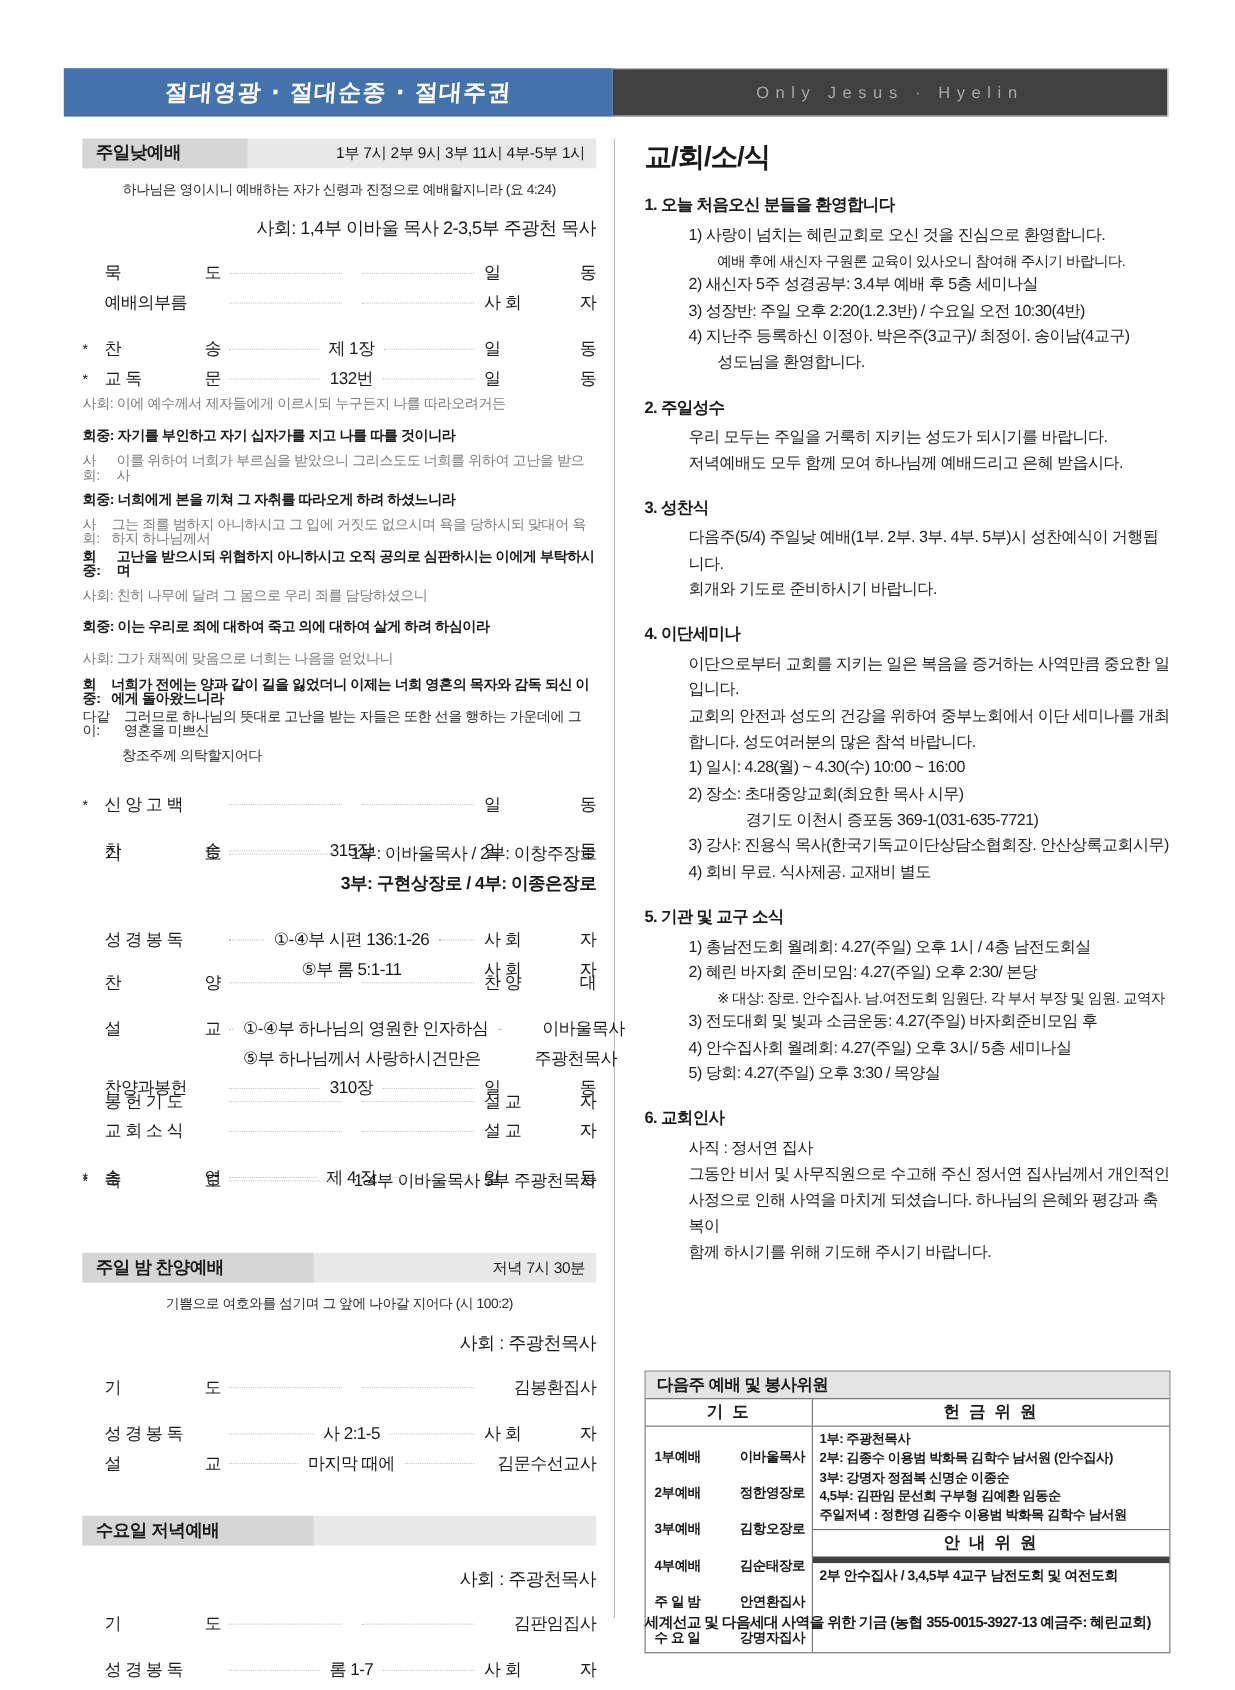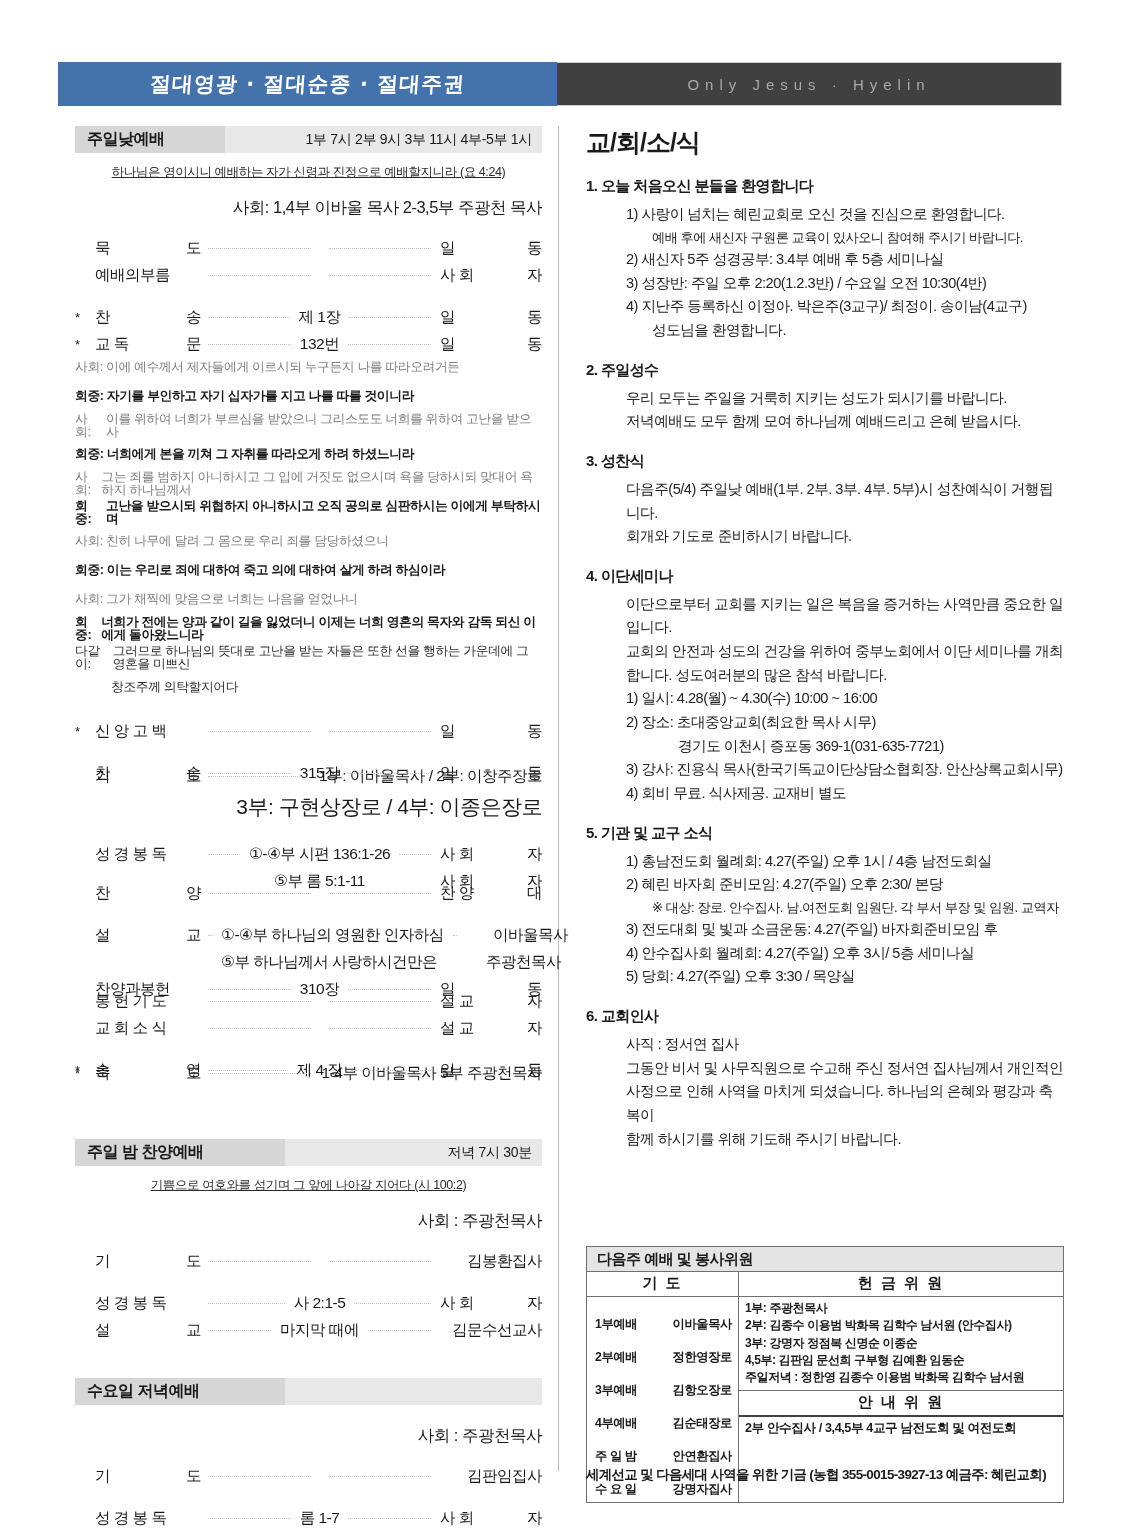--- a/index.html
+++ b/index.html
@@ -106,21 +106,20 @@
     padding-right: 10px;
     font-size: 14px;
     letter-spacing: -0.3px;
   }
   .verse {
     text-align: center;
     font-size: 12.5px;
     color: #2b2b2b;
     margin-top: 11px;
     letter-spacing: -0.4px;
-    text-decoration: underline;
   }
   .presider {
     text-align: right;
     font-size: 16.5px;
     margin-top: 16px;
     letter-spacing: -0.5px;
   }
 
   
   .order {
@@ -170,22 +169,23 @@
     justify-content: space-between;
     padding-left: 6px;
     box-sizing: border-box;
     white-space: nowrap;
   }
   .oright.wide { flex: 0 0 auto; justify-content: flex-end; padding-left: 8px; }
   .oright.w3 { flex: 0 0 108px; }
   .orow-cont {
     height: 27px;
     text-align: right;
-    font-size: 21px;
+    font-size: 16px;
     letter-spacing: -0.5px;
+    font-weight: bold;
   }
 
   
   .resp {
     margin-top: 16px;
   }
   .rrow {
     font-size: 12.8px;
     line-height: 1.0;
     height: 29px;
@@ -287,21 +287,21 @@
     padding: 1px 4px 1px 6px;
     line-height: 1.28;
   }
   .svc-subhead {
     text-align: center;
     font-size: 15px;
     font-weight: bold;
     letter-spacing: 2px;
     padding: 2px 0 3px;
     border-top: 1px solid #6f6f6f;
-    border-bottom: 2px solid #404040;
+    border-bottom: 6px solid #404040;
   }
   .svc-footer {
     position: absolute;
     left: 586px;
     top: 1466px;
     width: 478px;
     font-size: 13.4px;
     font-weight: bold;
     letter-spacing: -0.6px;
     white-space: nowrap;

